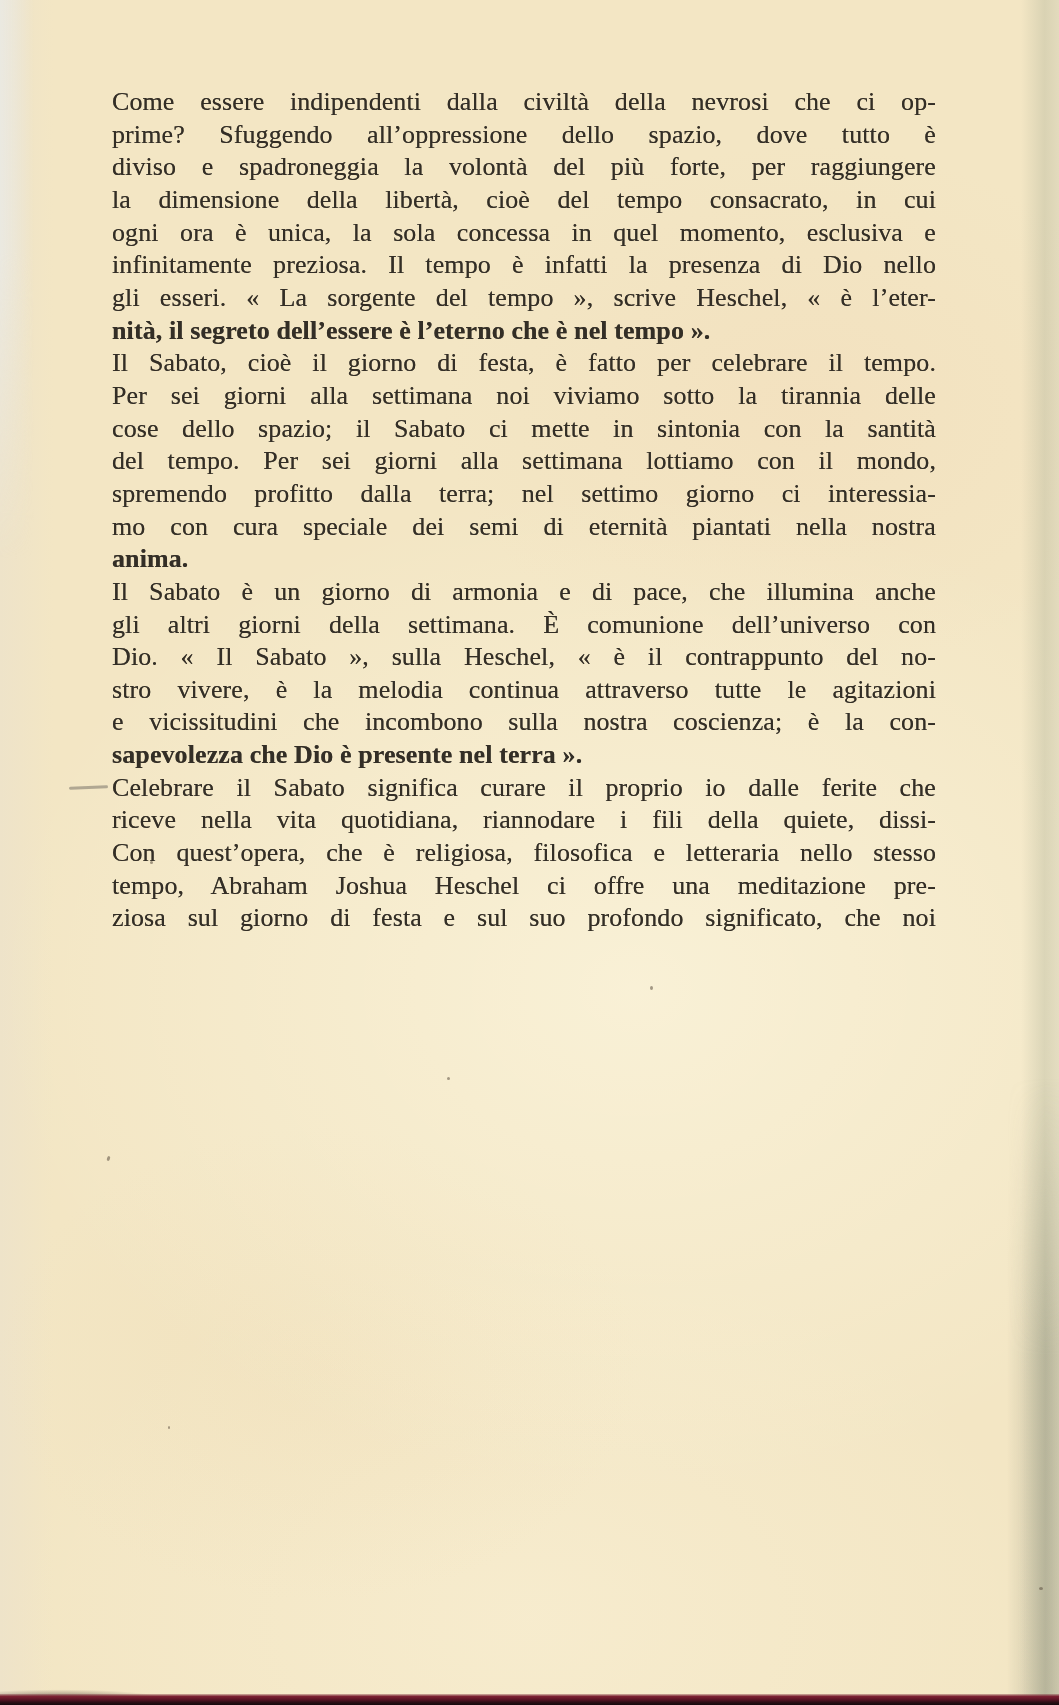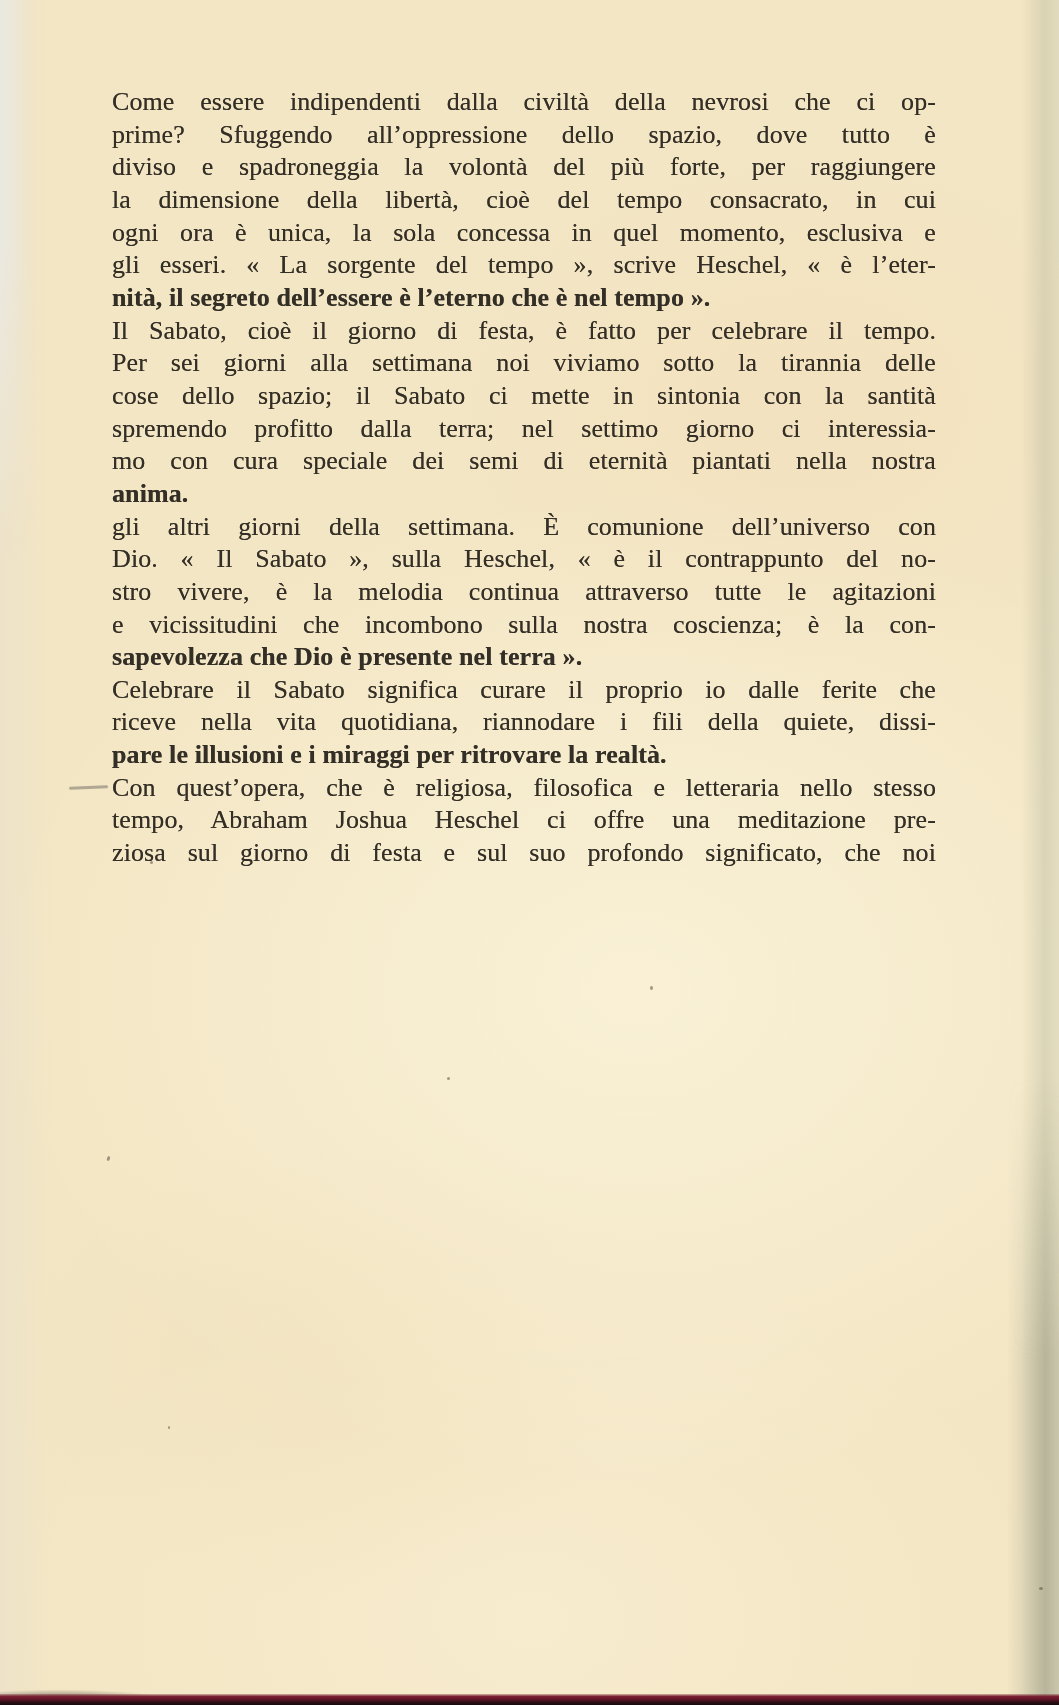--- a/index.html
+++ b/index.html
@@ -85,36 +85,38 @@
   <div class="left-edge"></div>
   <div class="right-edge"></div>
   <div class="right-edge-bottom"></div>
 
   <div class="text-block">
       <div class="line">Come essere indipendenti dalla civiltà della nevrosi che ci op-</div>
       <div class="line">prime? Sfuggendo all’oppressione dello spazio, dove tutto è</div>
       <div class="line">diviso e spadroneggia la volontà del più forte, per raggiungere</div>
       <div class="line">la dimensione della libertà, cioè del tempo consacrato, in cui</div>
       <div class="line">ogni ora è unica, la sola concessa in quel momento, esclusiva e</div>
+      <div class="line">infinitamente preziosa. Il tempo è infatti la presenza di Dio nello</div>
       <div class="line">gli esseri. « La sorgente del tempo », scrive Heschel, « è l’eter-</div>
       <div class="line para-end">nità, il segreto dell’essere è l’eterno che è nel tempo ».</div>
       <div class="line">Il Sabato, cioè il giorno di festa, è fatto per celebrare il tempo.</div>
       <div class="line">Per sei giorni alla settimana noi viviamo sotto la tirannia delle</div>
       <div class="line">cose dello spazio; il Sabato ci mette in sintonia con la santità</div>
+      <div class="line">del tempo. Per sei giorni alla settimana lottiamo con il mondo,</div>
       <div class="line">spremendo profitto dalla terra; nel settimo giorno ci interessia-</div>
       <div class="line">mo con cura speciale dei semi di eternità piantati nella nostra</div>
       <div class="line para-end">anima.</div>
+      <div class="line">Il Sabato è un giorno di armonia e di pace, che illumina anche</div>
       <div class="line">gli altri giorni della settimana. È comunione dell’universo con</div>
       <div class="line">Dio. « Il Sabato », sulla Heschel, « è il contrappunto del no-</div>
       <div class="line">stro vivere, è la melodia continua attraverso tutte le agitazioni</div>
       <div class="line">e vicissitudini che incombono sulla nostra coscienza; è la con-</div>
       <div class="line para-end">sapevolezza che Dio è presente nel terra ».</div>
       <div class="line">Celebrare il Sabato significa curare il proprio io dalle ferite che</div>
       <div class="line">riceve nella vita quotidiana, riannodare i fili della quiete, dissi-</div>
-      <div class="line para-end">pare le illusioni e i miraggi per ritrovare la realtà.</div>
       <div class="line">Con quest’opera, che è religiosa, filosofica e letteraria nello stesso</div>
       <div class="line">tempo, Abraham Joshua Heschel ci offre una meditazione pre-</div>
       <div class="line">ziosa sul giorno di festa e sul suo profondo significato, che noi</div>
     </div>
 
   <div class="artifact dash"></div>
   <div class="speck" style="left:650px; top:986px; width:3px; height:4px;"></div>
   <div class="speck" style="left:1039px; top:1587px; width:4px; height:3px;"></div>
   <div class="speck" style="left:150px; top:861px; width:3px; height:3px;"></div>
   <div class="speck" style="left:447px; top:1077px; width:3px; height:3px;"></div>

